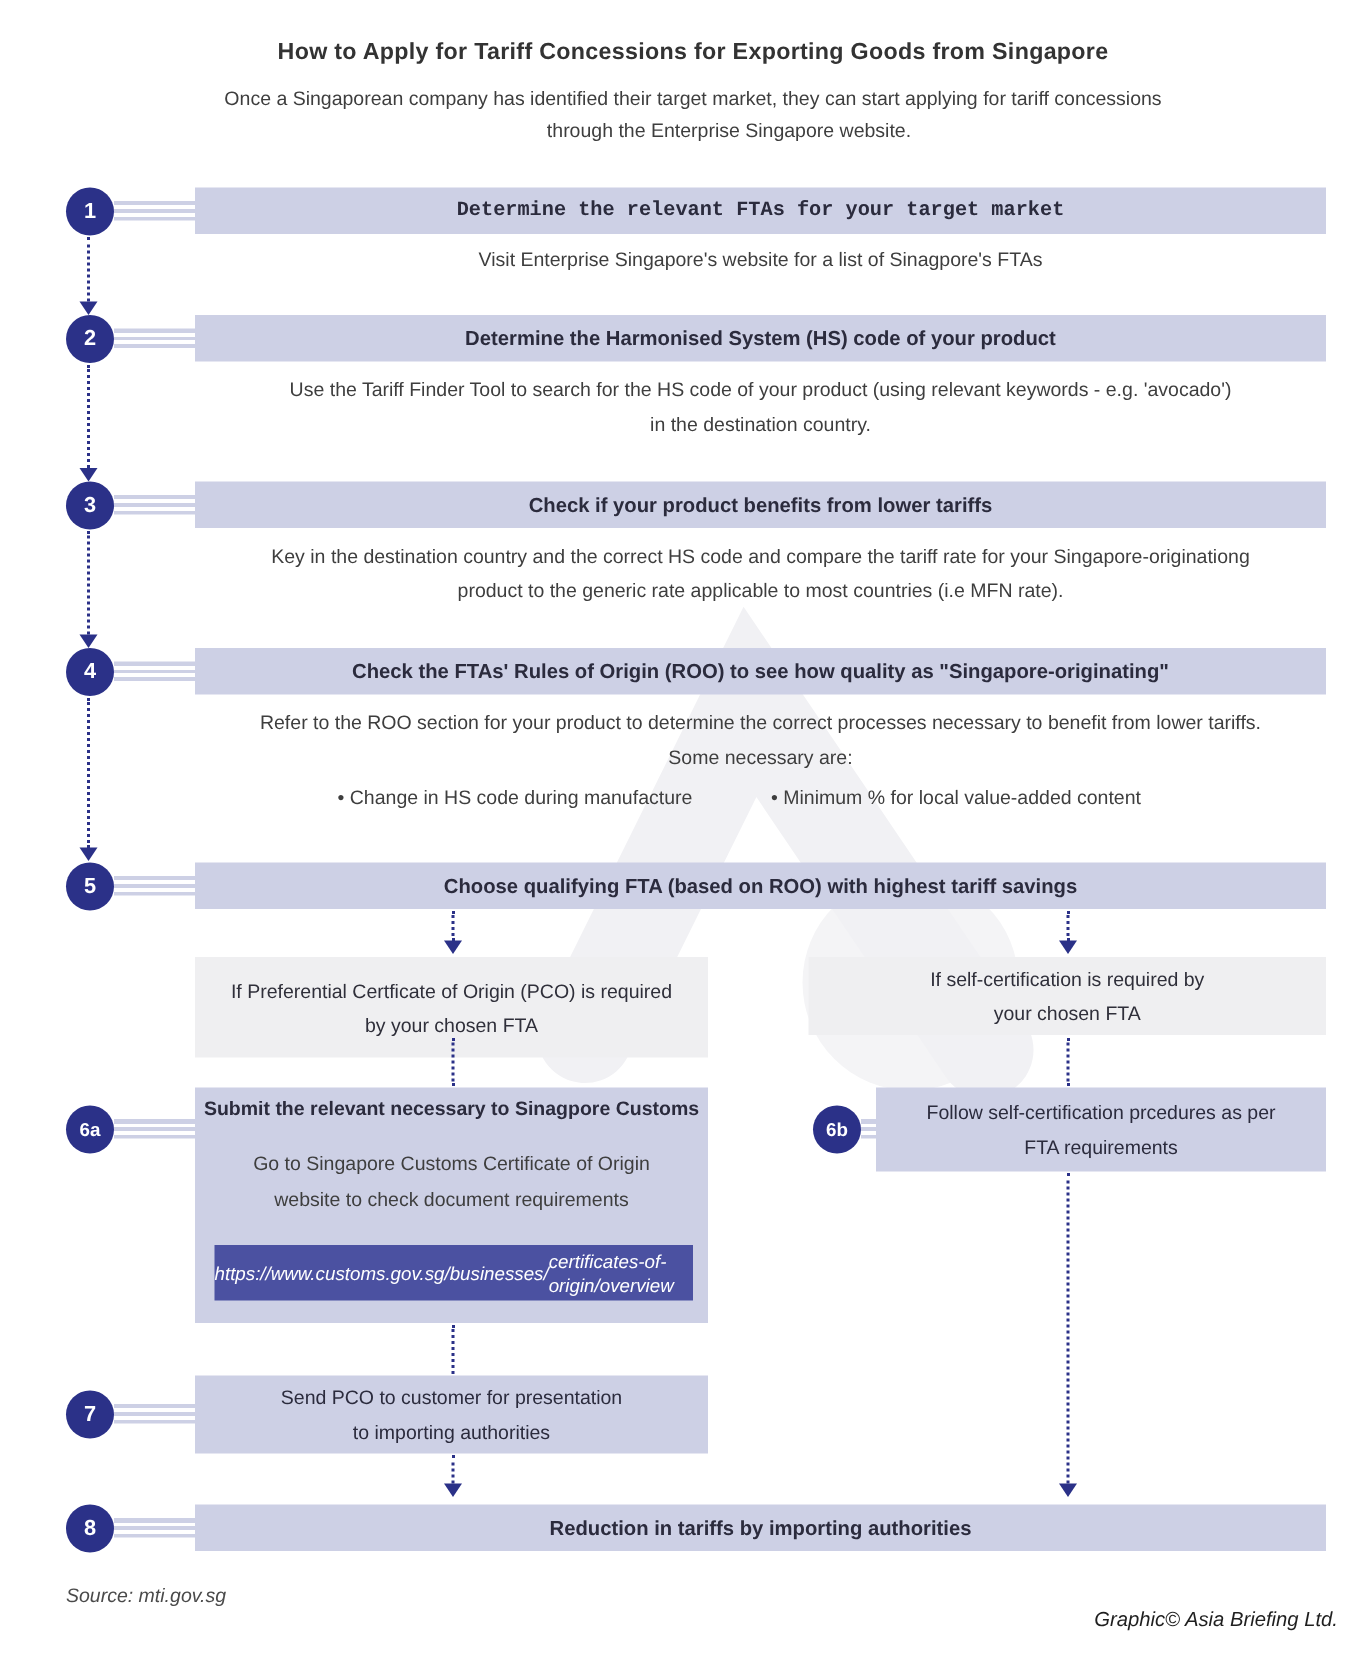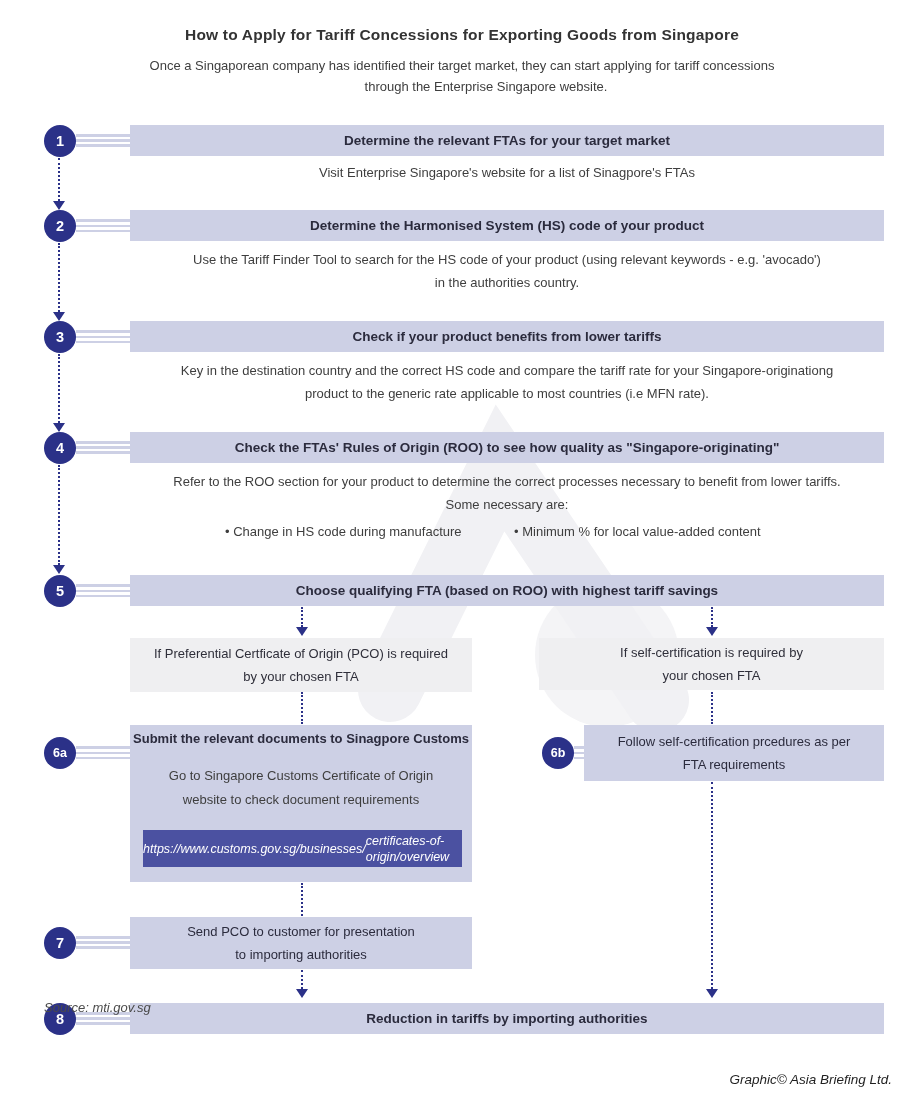--- a/index.html
+++ b/index.html
@@ -35,21 +35,21 @@
   .box{position:absolute;background:var(--lavender);display:flex;flex-direction:column;
        align-items:center;justify-content:center;text-align:center;font-size:13px;color:var(--bartext);line-height:23px;}
   .box.gray{background:var(--graybox);color:#2f2f3a;}
   .bold-line{font-weight:600;}
   .abs-text{position:absolute;text-align:center;font-size:13px;color:var(--body);}
   .urlbox{position:absolute;left:131px;width:319px;height:37px;background:var(--urlbox);
           display:flex;align-items:center;justify-content:center;
           color:#fff;font-style:italic;font-size:12.5px;line-height:16px;}
   .bullets{position:absolute;left:0;top:0;width:900px;}
   .bullet{position:absolute;font-size:13px;color:var(--body);white-space:nowrap;}
-  .footer-source{position:absolute;left:32px;top:1000px;font-size:13px;font-style:italic;color:#4a4a4a;}
+  .footer-source{position:absolute;left:32px;top:1056px;font-size:13px;font-style:italic;color:#4a4a4a;}
   .footer-credit{position:absolute;right:20px;top:1072px;font-size:13.5px;font-style:italic;color:#1f1f1f;}
 </style>
 </head>
 <body>
 
 <div class="canvas">
 
   <svg class="wm" width="900" height="1109" viewBox="0 0 900 1109" aria-hidden="true">
     <circle cx="595" cy="655" r="72" fill="#f4f4f6"></circle>
     <polyline points="378,690 488,468 645,700" fill="none" stroke="#f1f1f4" stroke-width="64" stroke-linecap="round" stroke-linejoin="miter"></polyline>
@@ -58,33 +58,33 @@
   <div class="layer">
 
     <div class="title">How to Apply for Tariff Concessions for Exporting Goods from Singapore</div>
     <div class="subtitle" style="top:58px;">Once a Singaporean company has identified their target market, they can start applying for tariff concessions</div>
     <div class="subtitle" style="top:79px;padding-left:48px;">through the Enterprise Singapore website.</div>
 
     <div class="circle" style="top:125px;">
         <span>1</span>
       </div>
     <div class="connector" style="top:134px;"></div>
-    <div class="bar" style="top:125px;">Determine the relevant FTAs for your target market</div>
+    <div class="bar" style="top:125px;font-family:Liberation Mono, monospace;">Determine the relevant FTAs for your target market</div>
     <div class="desc" style="top:161px;">Visit Enterprise Singapore's website for a list of Sinagpore's FTAs</div>
     <div class="vdot" style="left:46px;top:158px;height:43px;"></div>
     <div class="ah" style="left:41px;top:201px;"></div>
 
     <div class="circle" style="top:210px;">
         <span>2</span>
       </div>
     <div class="connector" style="top:219px;"></div>
     <div class="bar" style="top:210px;">Determine the Harmonised System (HS) code of your product</div>
     <div class="desc" style="top:248px;">
       <div>Use the Tariff Finder Tool to search for the HS code of your product (using relevant keywords - e.g. 'avocado')</div>
-      <div>in the authorities country.</div>
+      <div>in the destination country.</div>
     </div>
     <div class="vdot" style="left:46px;top:243px;height:69px;"></div>
     <div class="ah" style="left:41px;top:312px;"></div>
 
     <div class="circle" style="top:321px;">
         <span>3</span>
       </div>
     <div class="connector" style="top:330px;"></div>
     <div class="bar" style="top:321px;">Check if your product benefits from lower tariffs</div>
     <div class="desc" style="top:359px;">
@@ -120,38 +120,38 @@
         <span>5</span>
       </div>
     <div class="connector" style="top:584px;"></div>
     <div class="bar" style="top:575px;">Choose qualifying FTA (based on ROO) with highest tariff savings</div>
 
     <div class="vdot" style="left:289px;top:607px;height:20px;"></div>
     <div class="ah" style="left:284px;top:627px;"></div>
     <div class="vdot" style="left:699px;top:607px;height:20px;"></div>
     <div class="ah" style="left:694px;top:627px;"></div>
 
-    <div class="box gray" style="left:118px;top:638px;width:342px;height:54px;">
+    <div class="box gray" style="left:118px;top:638px;width:342px;height:67px;">
       <div>If Preferential Certficate of Origin (PCO) is required</div>
       <div>by your chosen FTA</div>
     </div>
     <div class="box gray" style="left:527px;top:638px;width:345px;height:52px;">
       <div>If self-certification is required by</div>
       <div>your chosen FTA</div>
     </div>
 
     <div class="vdot" style="left:289px;top:692px;height:32px;"></div>
     <div class="vdot" style="left:699px;top:692px;height:32px;"></div>
 
     <div class="circle small" style="top:737px;">
         <span>6a</span>
       </div>
     <div class="connector" style="top:746px;"></div>
     <div class="box" style="left:118px;top:725px;width:342px;height:157px;"></div>
-    <div class="abs-text bold-line" style="left:118px;top:731px;width:342px;color:var(--bartext);">Submit the relevant documents to Sinagpore Customs</div>
+    <div class="abs-text bold-line" style="left:118px;top:731px;width:342px;color:var(--bartext);">Submit the relevant necessary to Sinagpore Customs</div>
     <div class="abs-text" style="left:118px;top:768px;width:342px;">Go to Singapore Customs Certificate of Origin</div>
     <div class="abs-text" style="left:118px;top:792px;width:342px;">website to check document requirements</div>
     <div class="urlbox" style="top:830px;">
       <div>https://www.customs.gov.sg/businesses/</div>
       <div>certificates-of-origin/overview</div>
     </div>
 
     <div class="circle small" style="left:530px;top:737px;">
         <span>6b</span>
       </div>

